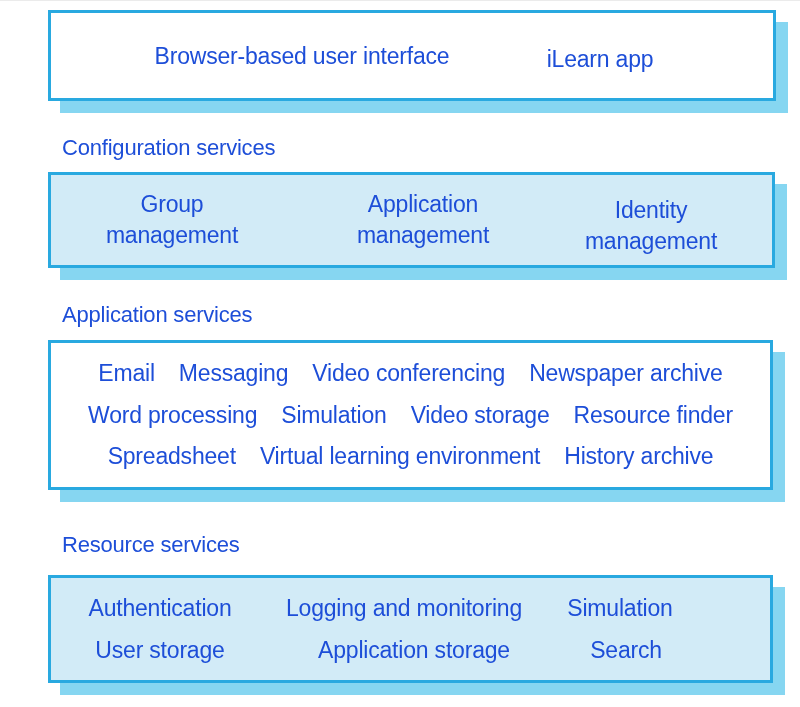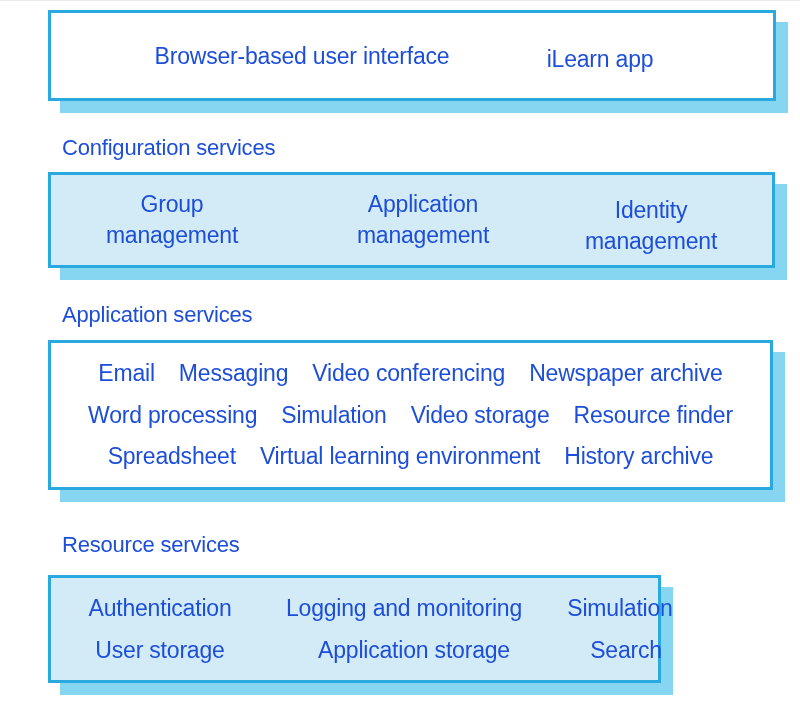--- a/index.html
+++ b/index.html
@@ -69,21 +69,21 @@
   }
   .app-row {
     display: flex;
     justify-content: center;
     gap: 24px;
     font-size: 23px;
     white-space: nowrap;
   }
   
   .utility-box {
-    left: 48px; top: 575px; width: 613px; height: 108px;
+    left: 48px; top: 575px; width: 725px; height: 108px;
     display: flex;
     flex-direction: column;
     justify-content: space-evenly;
     padding: 2px 0;
   }
   .utility-row {
     position: relative;
     width: 100%;
     height: 30px;
     font-size: 23px;

